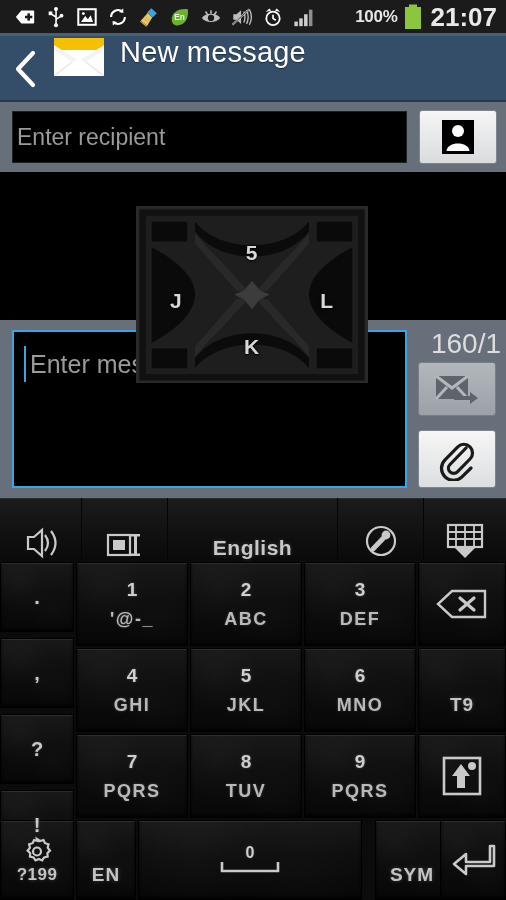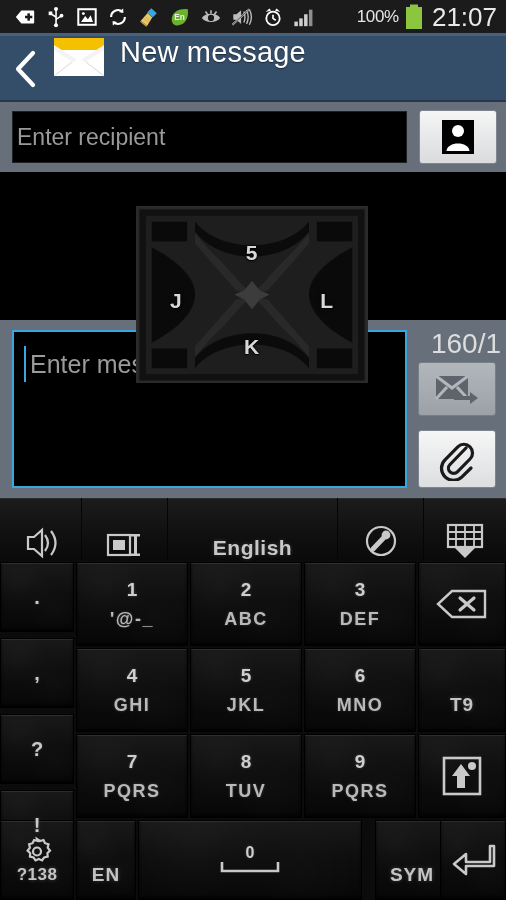--- a/index.html
+++ b/index.html
@@ -11,21 +11,21 @@
   }
   #screen { position: relative; width: 506px; height: 900px; background: #000; }
 
   
   .statusbar {
     position: absolute; top: 0; left: 0; width: 506px; height: 33px;
     background: #1b1b1b;
     display: flex; align-items: center;
   }
   .sb-left { display: flex; align-items: center; gap: 9px; padding-left: 14px; flex: 1; }
-  .sb-right { display: flex; align-items: center; gap: 5px; padding-right: 9px; }
+  .sb-right { display: flex; align-items: center; gap: 5px; padding-right: 9px; font-weight: bold; }
   .sb-ic { width: 22px; height: 22px; display: block; }
   .sb-batpct {
     color: #e6e6e6; font-size: 17px; letter-spacing: -0.3px;
     font-family: "Liberation Sans", sans-serif;
   }
   .sb-clock {
     color: #e9e9e9; font-size: 26px; letter-spacing: 0px; line-height: 26px;
     font-family: "Liberation Sans", sans-serif; padding-left: 3px;
   }
   .statusbar-sep { position:absolute; top:33px; left:0; width:506px; height:3px; background:#46617d; }
@@ -502,21 +502,21 @@
         </span>
       </div>
 
       <div class="key" style="left:0px;   top:260px; width:74px; height:80px;">
         <span class="tex"></span>
         <span class="gearwrap">
           <svg width="34" height="32" viewBox="0 0 34 32">
             <path d="M17 3 l3 2 3.5 -1 1.5 3.2 3.5 1 -0.8 3.6 2.3 2.8 -2.6 2.5 0.3 3.6 -3.6 0.7 -2 3 -3.3 -1.4 -3.3 1.4 -2 -3 -3.6 -0.7 0.3 -3.6 -2.6 -2.5 2.3 -2.8 -0.8 -3.6 3.5 -1 1.5 -3.2 3.5 1 Z" fill="none" stroke="#c9c9c9" stroke-width="2.2"></path>
             <circle cx="17" cy="15.5" r="4" fill="none" stroke="#c9c9c9" stroke-width="2.2"></circle>
           </svg>
-          <span class="gearlbl">?138</span>
+          <span class="gearlbl">?199</span>
         </span>
       </div>
       <div class="key" style="left:76px;  top:260px; width:60px; height:80px;">
         <span class="tex"></span>
         <span class="klabel">EN</span>
       </div>
       <div class="key" style="left:138px; top:260px; width:224px; height:80px;">
         <span class="tex"></span>
         <span class="spacelbl">0</span>
         <svg width="62" height="16" viewBox="0 0 62 16" style="position:relative;z-index:2;">

